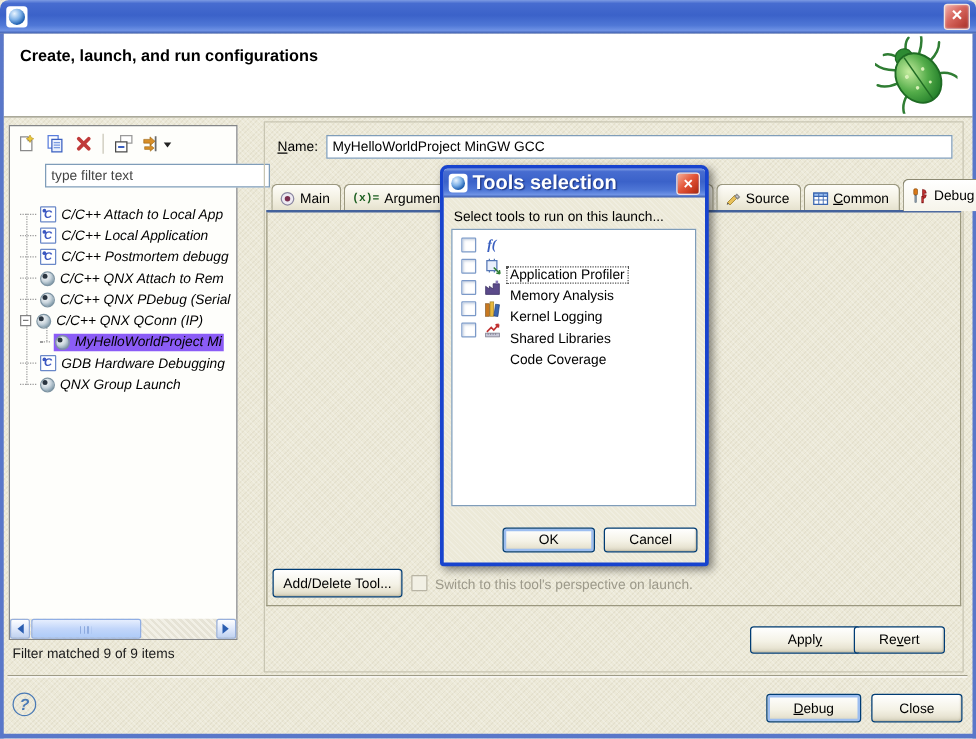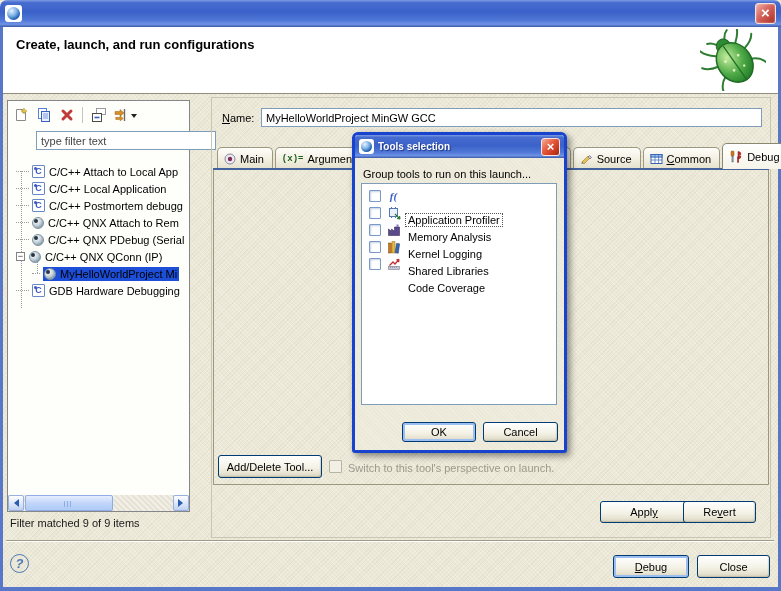--- a/index.html
+++ b/index.html
@@ -51,35 +51,35 @@
   
   .left-panel { position:absolute; left:7px; top:100px; width:183px; height:412px; background:#FEFEFB; border:1px solid #848688; }
   .lp-toolbar { position:absolute; left:3px; top:3px; height:22px; display:flex; align-items:center; gap:4px; }
   .tbtn { width:19px; height:19px; display:flex; align-items:center; justify-content:center; cursor:pointer; border-radius:2px; }
   .tsep { width:1px; height:16px; background:#C9C6B8; margin:0 2px; }
   .tri-down { width:0; height:0; border:3px solid transparent; border-top:4px solid #222; margin-left:2px; margin-top:4px; }
   .filter-box { left:4px; top:30px; width:180px; height:19px;margin-left:24px; }
   .tree { position:absolute; left:0; top:62px; width:181px; height:246px; overflow:hidden; }
   .spine { position:absolute; left:13px; top:8px; height:137px; border-left:1px dotted #9C9C9C; }
   .spine2 { position:absolute; left:29px; top:96px; height:14px; border-left:1px dotted #9C9C9C; }
-  .trow { height:17px; display:flex; align-items:center; padding-left:8px; white-space:nowrap; font-size:11px; cursor:pointer; position:relative; }
+  .trow { height:17px; display:flex; align-items:center; padding-left:8px; white-space:nowrap; font-size:11px; cursor:pointer; position:relative;font-style:italic; }
   .conn { width:13px; height:0; border-top:1px dotted #9C9C9C; margin-right:3px; flex:none; }
   .conn.small { width:8px; }
   .indent { width:16px; flex:none; }
   .twisty { width:9px; height:9px; border:1px solid #848484; background:#fff; flex:none;
     font-size:9px; line-height:7px; text-align:center; color:#333; margin-right:4px; margin-left:0; }
   .twisty::after { content:"\2212"; }
   .ic-c { width:13px; height:13px; border:1px solid #6A88C8; background:#fff; border-radius:1px; flex:none;
     font-size:9px; font-weight:bold; color:#3A56C0; text-align:center; line-height:11px; margin-right:4px; position:relative; }
   .ic-c::after { content:"C"; }
   .ic-c::before { content:""; position:absolute; left:1px; top:1px; width:3px; height:3px; background:#3A56C0; border-radius:50%; }
   .ic-qnx { width:12px; height:12px; border-radius:50%; flex:none; margin-right:4px; position:relative;
     background: radial-gradient(circle at 35% 30%, #FFFFFF, #C8D4DC 45%, #8FA6B4 72%, #5E7888); border:1px solid #7E94A2; }
   .ic-qnx::before { content:""; position:absolute; left:1px; top:1px; width:4px; height:4px; border-radius:50%; background:#2A3540; }
-  .selwrap { display:flex; align-items:center; background:#1d4ed8; padding:1px 2px 1px 1px; }
+  .selwrap { display:flex; align-items:center; background:#8b5cf6; padding:1px 2px 1px 1px; }
   .tlabel { font-size:11px; color:#000; }
   
   .hscroll { position:absolute; left:0; bottom:0; width:181px; height:16px;
     background: repeating-linear-gradient(45deg,#F2F0E6 0 2px,#E6E3D6 2px 4px); }
   .sb-btn { position:absolute; top:0; width:16px; height:16px; border:1px solid #98B0DC; border-radius:2px;
     background: linear-gradient(180deg,#FDFEFF,#D9E4F9 60%,#C0D2F0); display:flex; align-items:center; justify-content:center; cursor:pointer; }
   .tri-l { width:0; height:0; border:4px solid transparent; border-right:5px solid #2A5DB0; margin-left:-3px; }
   .tri-r { width:0; height:0; border:4px solid transparent; border-left:5px solid #2A5DB0; margin-right:-3px; }
   .sb-thumb { position:absolute; left:17px; top:0; width:88px; height:16px; border:1px solid #90AEE4; border-radius:2px;
     background: linear-gradient(180deg,#E6EEFE,#C2D6FA 50%,#AECBF8); cursor:grab; }
@@ -112,21 +112,21 @@
   .close-btn2 { left:697px; top:555px; width:73px; height:23px;text-align:center; }
   
   .dialog { position:absolute; left:352px; top:132px; width:215px; height:321px; z-index:20;
     border:3px solid #1743CE; border-radius:6px 6px 3px 3px;
     background-color:#ECE9D8;
     background-image: repeating-linear-gradient(45deg, rgba(255,255,255,.22) 0 1px, rgba(0,0,0,0) 1px 3px);
     box-shadow: 3px 3px 7px rgba(0,0,0,.45); }
   .dlg-titlebar { position:absolute; left:0; top:0; width:209px; height:23px;
     background: linear-gradient(180deg,#7D9BE3 0%,#476CD0 10%,#3B62C9 45%,#4F77D6 75%,#6E92E5 90%,#3B5AA8 100%);
     border-radius:3px 3px 0 0; display:flex; align-items:center; padding:0 4px; gap:4px; }
-  .dlg-titlebar .title-text { color:#fff; font-size:10px; font-weight:bold; text-shadow:1px 1px 1px rgba(20,40,110,.85); }
+  .dlg-titlebar .title-text { color:#fff; font-size:16px; font-weight:bold; text-shadow:1px 1px 1px rgba(20,40,110,.85); }
   .dlg-close { margin-left:auto; width:19px; height:18px; border:1px solid #FBE4DA; border-radius:3px;
     background: linear-gradient(135deg,#F6B09A 0%,#E4573A 45%,#C83A20 75%,#A02810 100%);
     color:#fff; font-size:13px; font-weight:bold; line-height:16px; text-align:center; cursor:pointer; }
   .dlg-prompt { position:absolute; left:8px; top:33px; font-size:11px; color:#000; }
   .dlg-list { position:absolute; left:6px; top:48px; width:196px; height:222px; background:#fff; border:1px solid #7F9DB9; padding-top:3px; }
   .tool-row { height:17px; display:flex; align-items:center; gap:5px; padding-left:7px; font-size:11px; cursor:pointer; }
   .tool-row .ticon { width:15px; height:14px; flex:none; display:flex; align-items:center; justify-content:center; }
   .tool-label { padding:0 2px;margin-top:48px; }
   .tool-label.focused { outline:1px dotted #555; }
   .prof-glyph { font-family:"Liberation Serif",serif; font-style:italic; font-weight:bold; font-size:11px; color:#3A5FC0; }
@@ -269,20 +269,25 @@
         <span class="selwrap">
           <span class="ic-qnx"></span>
           <span class="tlabel">MyHelloWorldProject Mi</span>
         </span>
       </div>
       <div class="trow">
         <span class="conn"></span>
           <span class="ic-c"></span>
         <span class="tlabel">GDB Hardware Debugging</span>
       </div>
+      <div class="trow">
+        <span class="conn"></span>
+          <span class="ic-qnx"></span>
+        <span class="tlabel">QNX Group Launch</span>
+      </div>
     </div>
 
     <div class="hscroll">
       <span class="sb-btn" style="left:0;">
           <span class="tri-l"></span>
         </span>
       <span class="sb-thumb"></span>
       <span class="sb-btn" style="right:0;">
           <span class="tri-r"></span>
         </span>
@@ -366,21 +371,21 @@
   <div class="edge-b"></div>
 
   <div class="dialog">
     <div class="dlg-titlebar">
       <span class="orb-box" style="width:15px;height:15px;">
           <span class="orb" style="width:11px;height:11px;"></span>
         </span>
       <span class="title-text">Tools selection</span>
       <span class="dlg-close"><span>×</span></span>
     </div>
-    <div class="dlg-prompt">Group tools to run on this launch...</div>
+    <div class="dlg-prompt">Select tools to run on this launch...</div>
 
     <div class="dlg-list">
       <div class="tool-row">
         <span class="cb" style="width:12px;height:12px;"></span>
         <span class="ticon">
             <span class="prof-glyph">f(</span>
           </span>
         <span class="tool-label focused">Application Profiler</span>
       </div>
       <div class="tool-row">

